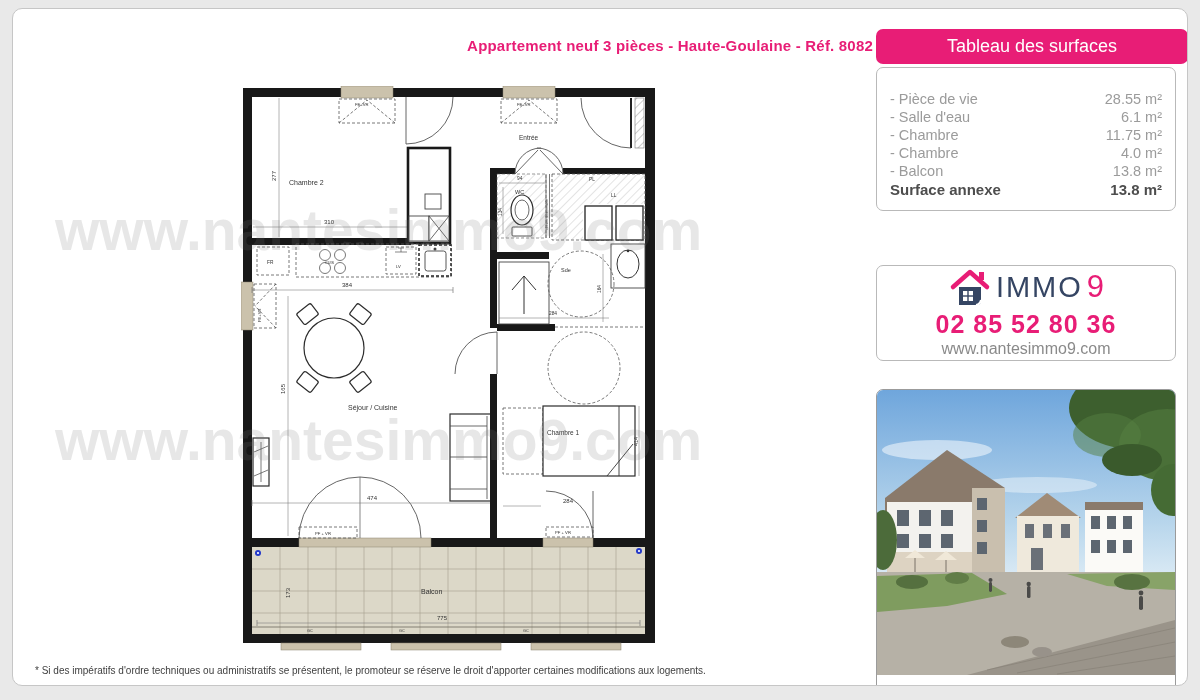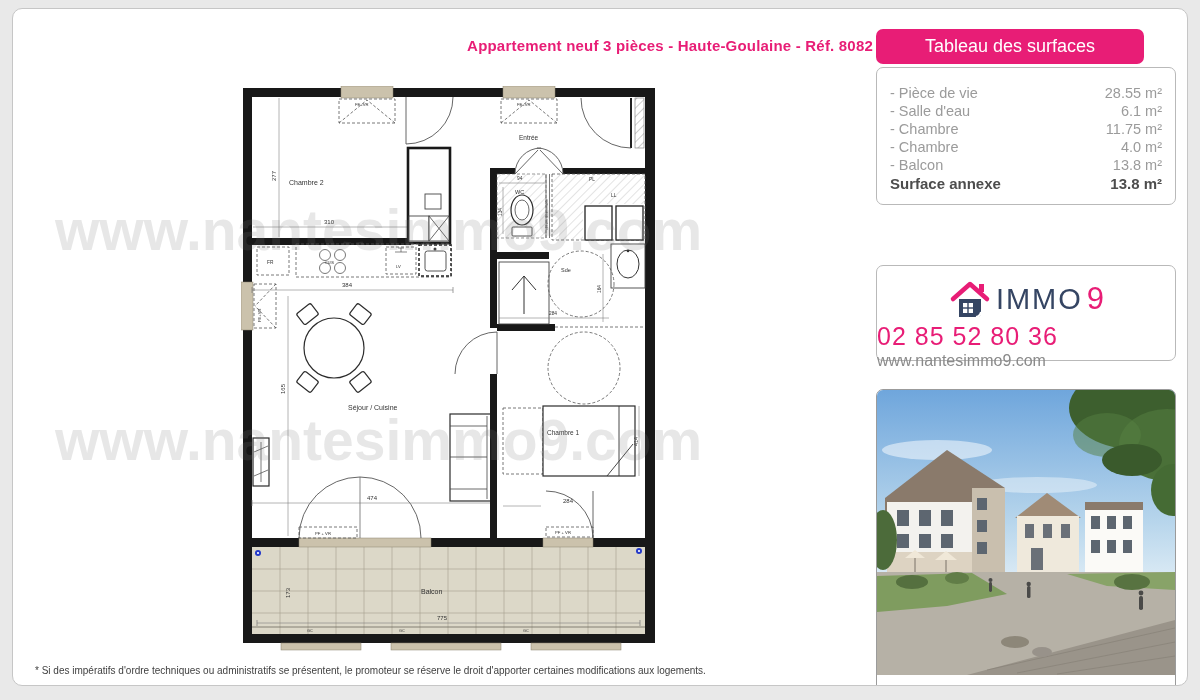--- a/index.html
+++ b/index.html
@@ -10,29 +10,29 @@
   body{width:1200px;height:700px;background:#e9e9e9;font-family:"Liberation Sans",sans-serif;overflow:hidden;position:relative}
   .card{position:absolute;left:12px;top:8px;width:1176px;height:678px;background:#fff;border:1px solid #c6c6c6;border-radius:10px;overflow:hidden}
   .title{position:absolute;left:0;top:28px;width:860px;text-align:right;color:var(--pink);font-size:15px;font-weight:bold;letter-spacing:.2px}
   .watermark{position:absolute;left:42px;color:rgba(120,120,120,.18);font-size:57px;font-weight:bold;white-space:nowrap;pointer-events:none;z-index:5}
   .wm1{top:188px}.wm2{top:398px}
   .plan{position:absolute;left:228px;top:77px;width:416px;height:566px}
   .plan svg{display:block}
   .footnote{position:absolute;left:22px;top:656px;font-size:10px;color:#3f3f3f}
   
   .right{position:absolute;left:863px;top:0;width:300px;height:678px}
-  .surf-header{position:absolute;left:0;top:20px;width:268px;height:35px;background:var(--pink);border-radius:7px;color:#fff;font-size:18px;display:flex;align-items:center;justify-content:center}
-  .surf-box{position:absolute;left:0;top:58px;width:300px;padding:16px 13px 10px 13px;background:#fff;border:1px solid #b9b9b9;border-radius:7px}
+  .surf-header{position:absolute;left:0;top:20px;width:312px;height:35px;background:var(--pink);border-radius:7px;color:#fff;font-size:18px;display:flex;align-items:center;justify-content:center}
+  .surf-box{position:absolute;left:0;top:58px;width:300px;padding:22px 13px 10px 13px;background:#fff;border:1px solid #b9b9b9;border-radius:7px}
   .srow{display:flex;justify-content:space-between;font-size:14.5px;color:var(--gray-text);line-height:18px}
   .srow.bold{font-weight:bold;color:var(--dark-text);font-size:15px;line-height:20px}
-  .agency{position:absolute;left:0;top:256px;width:300px;height:96px;background:#fff;border:1px solid #b9b9b9;border-radius:7px;padding-top:12px}
+  .agency{position:absolute;left:0;top:256px;width:300px;height:96px;background:#fff;border:1px solid #b9b9b9;border-radius:7px;text-align:center;}
   .logo-row{display:flex;align-items:center;justify-content:center;gap:4px}
   .logo-word{font-size:29px;color:var(--navy);letter-spacing:2px}
   .logo-nine{font-size:31px;color:var(--pink);letter-spacing:0}
-  .phone{color:var(--pink);font-size:25px;font-weight:normal;letter-spacing:1px;margin-top:2px;cursor:pointer}
+  .phone{color:var(--pink);font-size:25px;font-weight:bold;letter-spacing:1px;margin-top:2px;cursor:pointer}
   .site{color:#8a8a8a;font-size:16px;margin-top:1px;cursor:pointer}
   .photo{position:absolute;left:0;top:380px;width:300px;height:349px;border:1px solid #9b9b9b;border-radius:7px;overflow:hidden}
   .ref-badge{position:absolute;left:0;bottom:0;background:rgba(52,50,48,.93);border-radius:8px;padding:6px 17px 8px 13px;color:#c9c7c5;font-size:20px}
   .ref-badge b{color:#fff;font-size:22px;font-weight:bold;margin-left:6px}
   
   .plan text{fill:#333;font-family:"Liberation Sans",sans-serif}
   .w{fill:var(--wall)} .tan{fill:var(--tan);stroke:#8b8470;stroke-width:.5}
   .fx{fill:#fff;stroke:#2c2c2c;stroke-width:1.2} .fx2{fill:#fff;stroke:#444;stroke-width:.9}
   .arc{fill:none;stroke:#555;stroke-width:.9}
   .dash{fill:none;stroke:#555;stroke-width:.8;stroke-dasharray:3,2}

